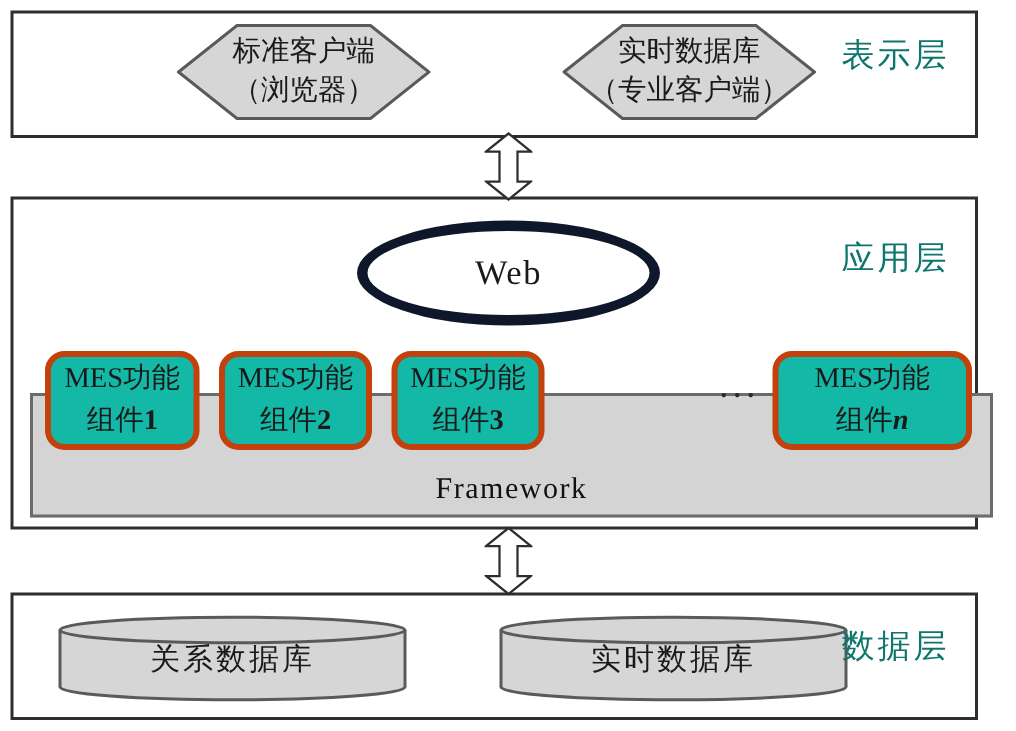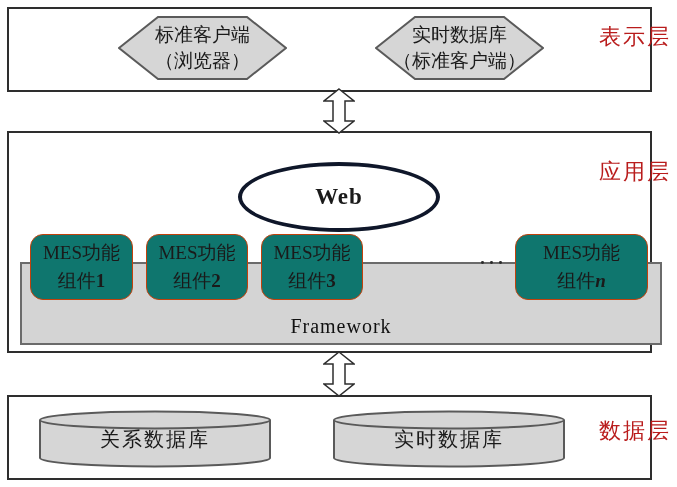--- a/index.html
+++ b/index.html
@@ -10,59 +10,59 @@
   }
   .layer {
     position:absolute; left:7px; width:645px; background:#ffffff;
     border:2px solid #2e2e2e; box-sizing:border-box;
   }
   .layer-presentation { top:7px;  height:85px; }
   .layer-application  { top:131px; height:222px; }
   .layer-data         { top:395px; height:85px; }
 
   .layer-label {
-    position:absolute; left:552px; width:110px; text-align:right;
-    font-size:22px; letter-spacing:2px; color:#b91c1c;
+    position:absolute; left:552px; width:110px; text-align:left;
+    font-size:22px; letter-spacing:2px; color:#0f766e;
   }
   .label-presentation { top:13px; }
   .label-application  { top:24px;font-family:Liberation Mono, monospace; }
   .label-data         { top:19px; }
 
   .hexagon { position:absolute; top:7px; width:169px; height:64px; }
   .hex-standard     { left:109px; }
   .hex-professional { left:366px; }
   .hexagon svg { position:absolute; left:0; top:0; }
   .hexagon .txt {
     position:relative; height:100%; display:flex; flex-direction:column;
     align-items:center; justify-content:center; font-size:19px; line-height:26px;
   }
 
   .arrow { position:absolute; left:323px; width:32px; height:46px; z-index:3; }
   .arrow-top    { top:88px; }
   .arrow-bottom { top:351px; }
 
   .web-ellipse {
-    position:absolute; left:229px; top:29px; width:202px; height:70px;
-    border:4px solid #0f172a; border-radius:50%; background:#ffffff;
+    position:absolute; left:229px; top:14px; width:202px; height:70px;
+    border:7px solid #0f172a; border-radius:50%; background:#ffffff;
     display:flex; align-items:center; justify-content:center;
-    font-size:23px; box-sizing:border-box; letter-spacing:1px;font-weight:bold;
+    font-size:23px; box-sizing:border-box; letter-spacing:1px;
   }
 
   .framework-bar {
     position:absolute; left:11px; top:129px; width:642px; height:83px;
     background:#d4d4d4; border:2px solid #6b6b6b; box-sizing:border-box; z-index:1;
   }
   .framework-label {
     position:absolute; left:0; right:0; bottom:5px; text-align:center;
     font-size:20px; color:#111111; letter-spacing:1px;
   }
 
   .mes-box {
-    position:absolute; top:101px; height:66px; background:#0f766e;
-    border:1px solid #c2410c; border-radius:13px; box-sizing:border-box;
+    position:absolute; top:101px; height:66px; background:#14b8a6;
+    border:4px solid #c2410c; border-radius:13px; box-sizing:border-box;
     display:flex; flex-direction:column; align-items:center; justify-content:center;
     font-size:19px; line-height:28px; z-index:2; text-align:center;
   }
   .mes-1 { left:21px;  width:103px; }
   .mes-2 { left:137px; width:102px; }
   .mes-3 { left:252px; width:102px; }
   .mes-n { left:506px; width:133px; }
   .mes-box .num { font-weight:bold; }
   .mes-n  .num { font-style:italic; }
 
@@ -94,21 +94,21 @@
         <span>标准客户端</span>
         <span>（浏览器）</span>
       </div>
     </div>
     <div class="hexagon hex-professional">
       <svg width="169" height="64" viewBox="0 0 169 64">
         <polygon points="1,32 40,1 129,1 168,32 129,63 40,63" fill="#d6d6d6" stroke="#5a5a5a" stroke-width="2"></polygon>
       </svg>
       <div class="txt">
         <span>实时数据库</span>
-        <span>（标准客户端）</span>
+        <span>（专业客户端）</span>
       </div>
     </div>
     <div class="layer-label label-presentation">表示层</div>
   </div>
 
   <div class="arrow arrow-top">
     <svg width="32" height="46" viewBox="0 0 32 46">
       <polygon points="16,1 31,13 22,13 22,33 31,33 16,45 1,33 10,33 10,13 1,13" fill="#ffffff" stroke="#2e2e2e" stroke-width="1.5" stroke-linejoin="miter"></polygon>
     </svg>
   </div>

